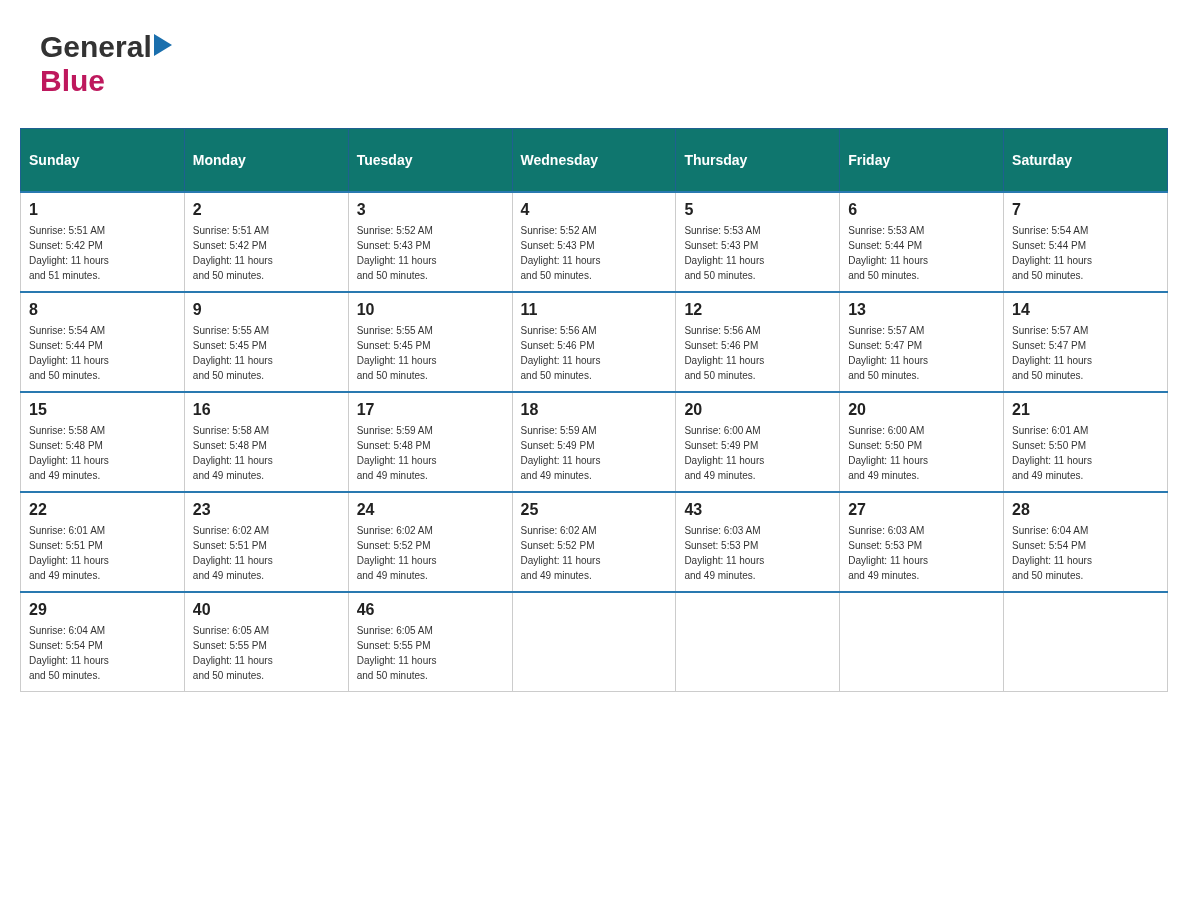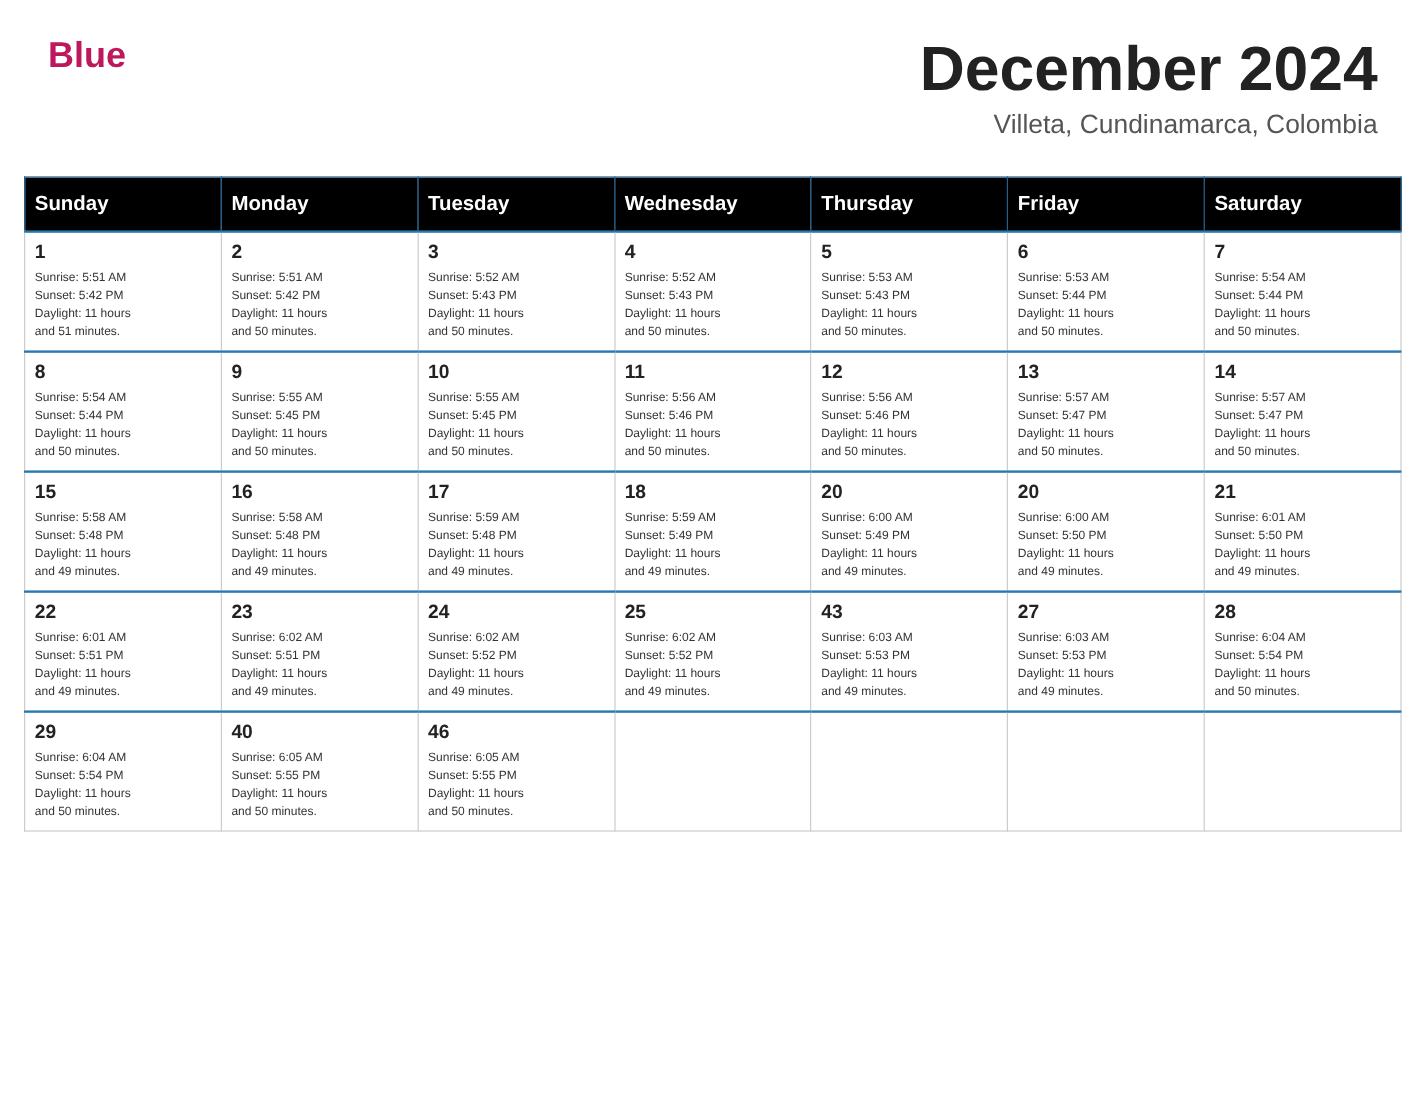--- a/index.html
+++ b/index.html
@@ -36,25 +36,25 @@
       font-size: 22px;
       color: #555;
       margin-top: 4px;
     }
     .calendar {
       width: 100%;
       border-collapse: collapse;
       border: 1px solid #aaa;
     }
     .calendar th {
-      background-color: #000000;
+      background-color: #0f766e;
       color: #fff;
-      padding: 12px 8px;
+      padding: 23px 8px;
       text-align: left;
-      font-size: 17px;
+      font-size: 14px;
       font-weight: bold;
       border: 1px solid #1e6090;
     }
     .calendar td {
       vertical-align: top;
       padding: 8px;
       border: 1px solid #ccc;
       width: 14.28%;
       min-height: 100px;
       font-size: 13px;
@@ -97,27 +97,31 @@
       font-size: 30px;
       font-weight: bold;
       color: #be185d;
     }
   </style>
 </head>
 <body>
 
 <div class="header">
   <div class="logo">
+    <div class="logo-row">
+      <span class="logo-general">General</span>
+      <span class="logo-arrow">
+        <svg width="18" height="22" viewBox="0 0 18 22">
+          <polygon points="0,0 18,11 0,22" fill="#1a6fad"></polygon>
+        </svg>
+      </span>
+    </div>
     <div>
       <span class="logo-blue-line">Blue</span>
     </div>
-  </div>
-  <div class="title-section">
-    <div class="month-title">December 2024</div>
-    <div class="location-title">Villeta, Cundinamarca, Colombia</div>
   </div>
 </div>
 
 <table class="calendar">
   <thead>
     <tr>
     <th>Sunday</th>
         <th>Monday</th>
         <th>Tuesday</th>
         <th>Wednesday</th>

